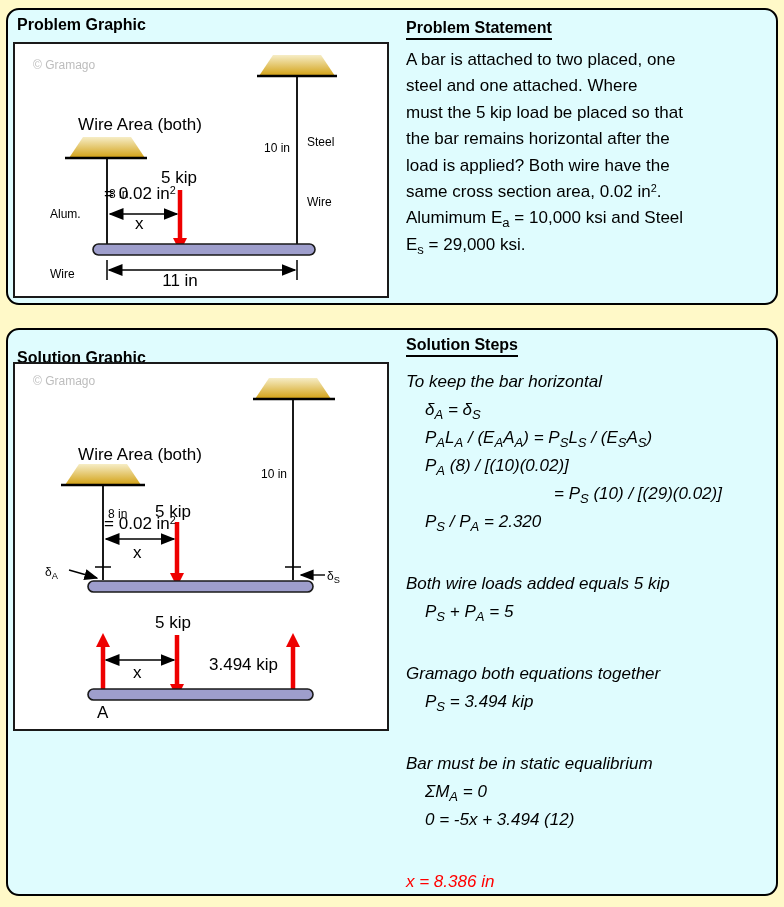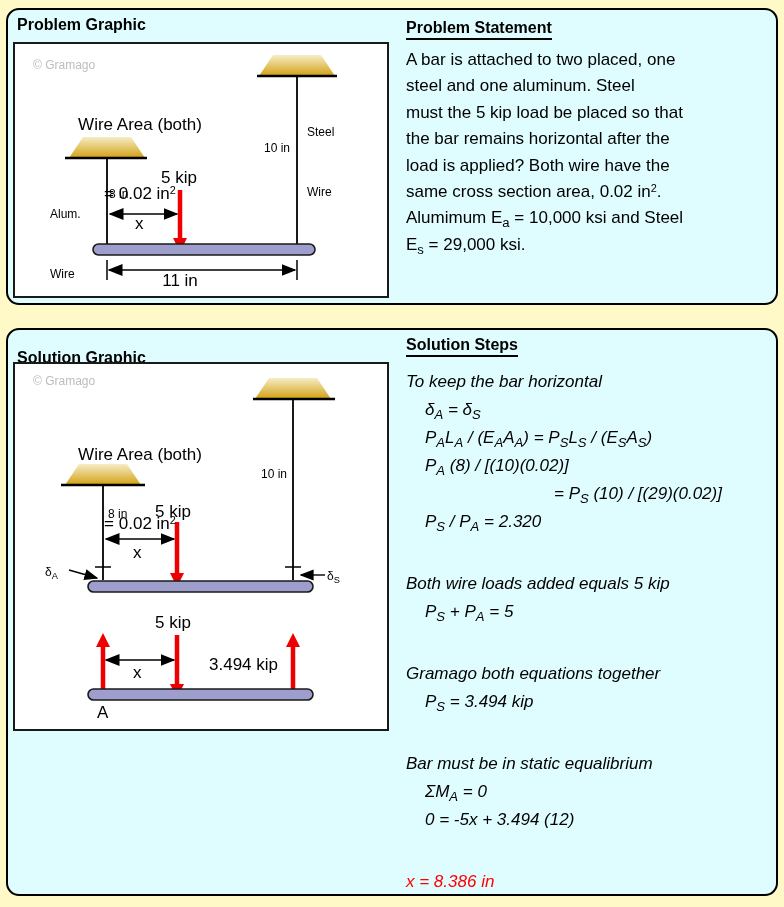--- a/index.html
+++ b/index.html
@@ -70,41 +70,41 @@
       <line x1="92" y1="216" x2="92" y2="236" stroke="#000" stroke-width="1.5"></line>
       <line x1="282" y1="216" x2="282" y2="236" stroke="#000" stroke-width="1.5"></line>
       <line x1="94" y1="226" x2="280" y2="226" stroke="#000" stroke-width="1.5" marker-start="url(#mkP)" marker-end="url(#mkP)"></line>
     </g>
   </svg>
   <div class="lbl wm" style="left:18px; top:11px;">© Gramago</div>
   <div class="lbl lbl17 ctr" style="left:25px; top:23px; width:200px; line-height:23px;">
     <div>Wire Area (both)</div>
     <div>= 0.02 in<sup>2</sup></div>
   </div>
-  <div class="lbl" style="left:292px; top:38px;">
+  <div class="lbl" style="left:292px; top:48px;">
     <div>Steel</div>
     <div>Wire</div>
   </div>
   <div class="lbl rt" style="left:227px; top:94px; width:48px;">10 in</div>
   <div class="lbl" style="left:35px; top:120px;">
     <div>Alum.</div>
     <div>Wire</div>
   </div>
   <div class="lbl" style="left:94px; top:140px;">8 in</div>
   <div class="lbl lbl17" style="left:146px; top:123px;">5 kip</div>
   <div class="lbl lbl17" style="left:120px; top:169px;">x</div>
   <div class="lbl lbl17 ctr" style="left:70px; top:226px; width:190px;">11 in</div>
 </div>
 
 <div class="abs" style="left:406px; top:19px;">
   <span class="utitle">Problem Statement</span>
 </div>
 <div class="abs stmt" style="left:406px; top:47px; width:369px;">
     <div class="stmt-line">A bar is attached to two placed, one</div>
-    <div class="stmt-line">steel and one aluminum. Steel</div>
+    <div class="stmt-line">steel and one attached. Where</div>
     <div class="stmt-line">must the 5 kip load be placed so that</div>
     <div class="stmt-line">the bar remains horizontal after the</div>
     <div class="stmt-line">load is applied? Both wire have the</div>
     <div class="stmt-line">same cross section area, 0.02 in<sup>2</sup>.</div>
     <div class="stmt-line">Alumimum E<sub>a</sub> = 10,000 ksi and Steel</div>
     <div class="stmt-line">E<sub>s</sub> = 29,000 ksi.</div>
   </div>
 
 <div class="panel" style="left:6px; top:328px; width:772px; height:568px;">
 </div>

